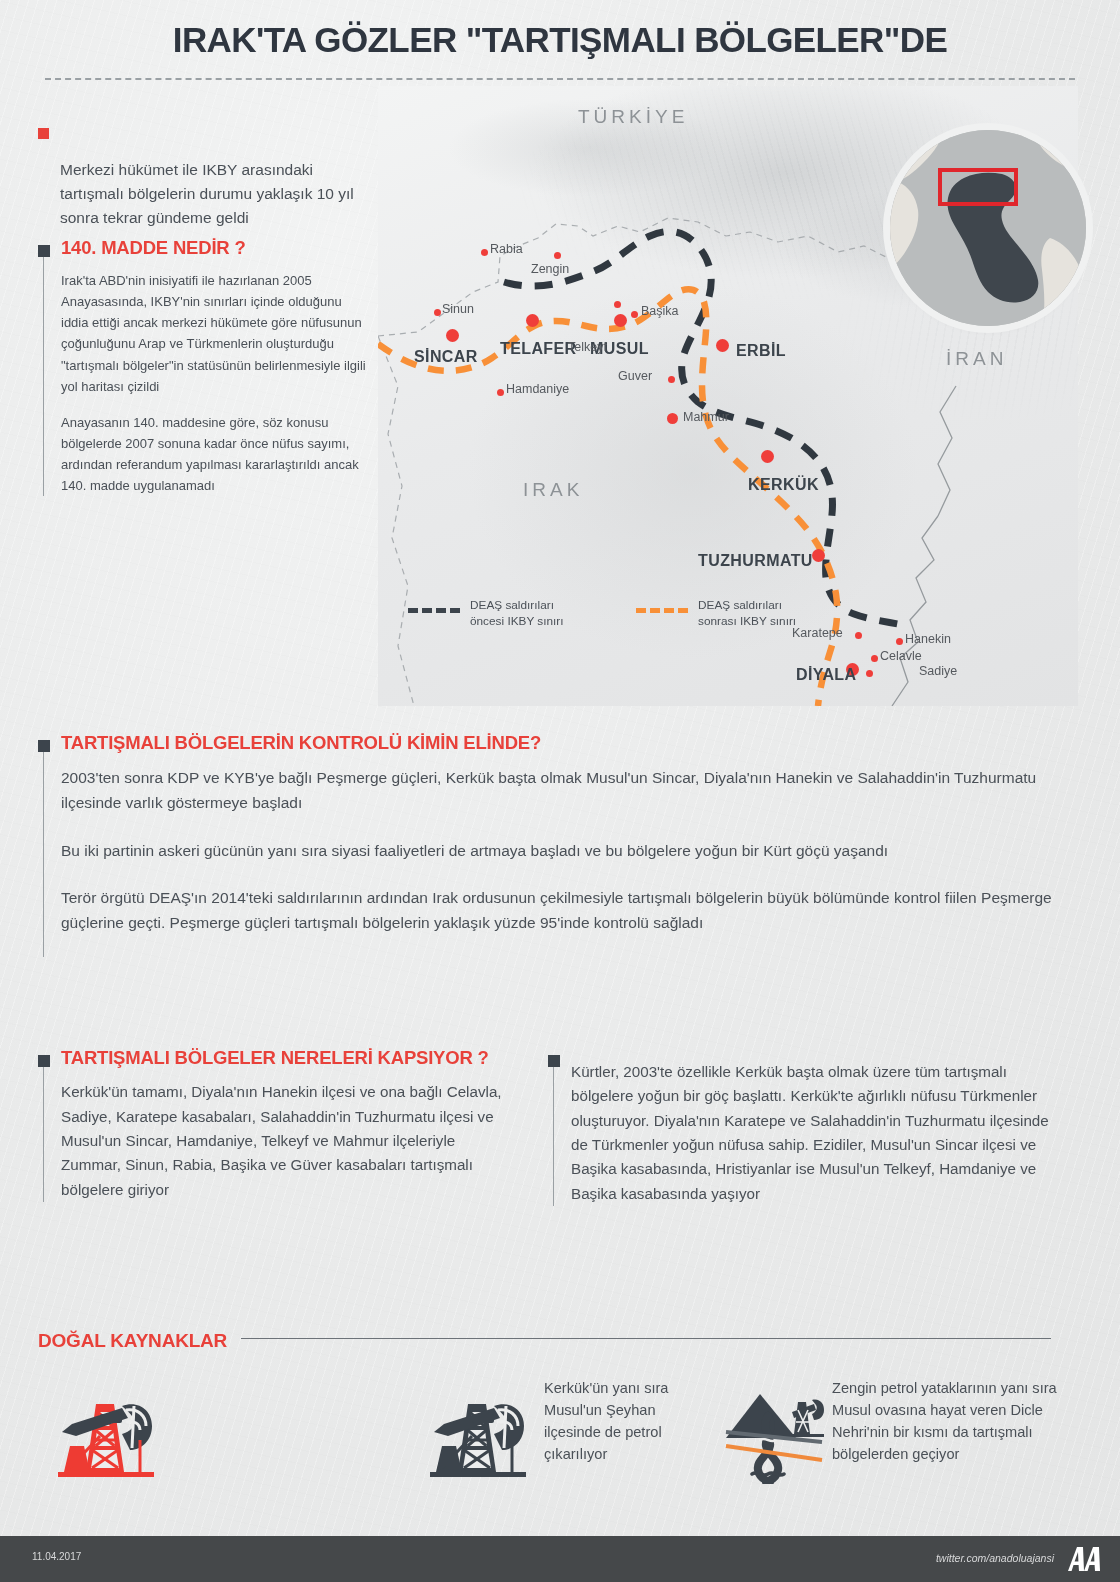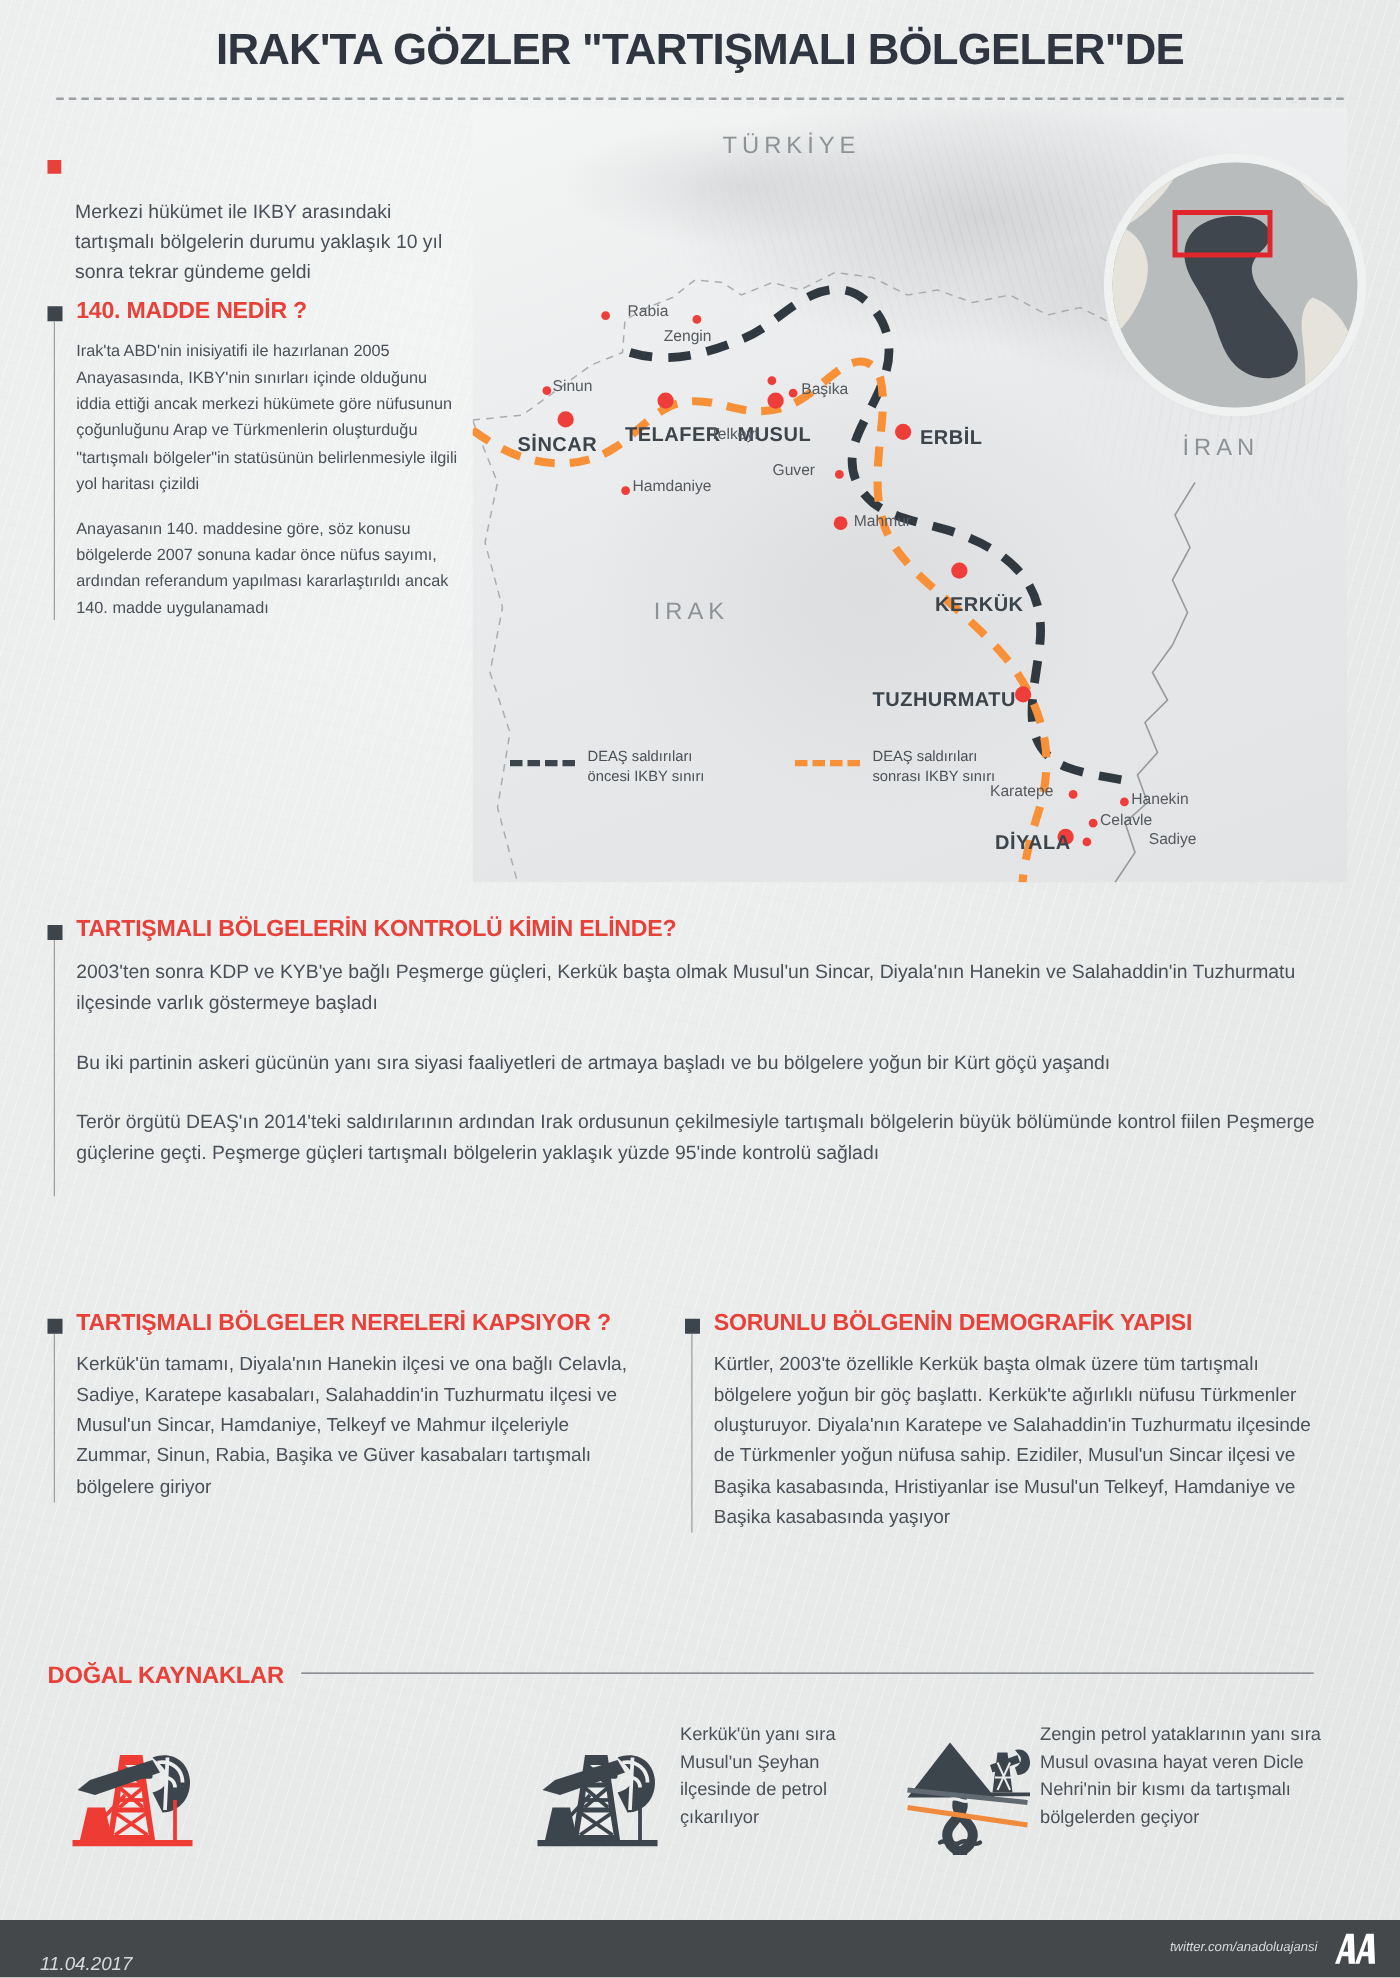--- a/index.html
+++ b/index.html
@@ -157,21 +157,21 @@
   #n3 { left:666px; width:350px; }
   #n3 p { margin-left:110px; }
 
   
   .footer {
     position:absolute; left:0; bottom:0; width:1120px; height:46px;
     background:#45484a;
   }
   .footer .date {
     position:absolute; left:32px; top:15px;
-    font-size:15px; color:#d8d9da; font-style:italic;margin-top:12px;
+    font-size:10px; color:#d8d9da; 
   }
   .footer .tw {
     position:absolute; right:66px; top:16px;
     font-size:10.5px; color:#d8d9da; font-style:italic;
   }
   .footer .logo {
     position:absolute; right:16px; top:8px; width:40px; height:30px;
   }
 </style>
 </head>
@@ -251,21 +251,21 @@
     <div class="dot small" style="left:236px; top:215px;"></div>
     <div class="dot small" style="left:253px; top:225px;"></div>
     <div class="dot small" style="left:119px; top:303px;"></div>
     <div class="dot small" style="left:290px; top:290px;"></div>
     <div class="dot small" style="left:289px; top:327px; width:11px; height:11px;"></div>
     <div class="dot small" style="left:477px; top:546px;"></div>
     <div class="dot small" style="left:518px; top:552px;"></div>
     <div class="dot small" style="left:493px; top:569px;"></div>
     <div class="dot small" style="left:488px; top:584px;"></div>
 
-    <div class="cname minor" style="left:124px; top:156px;">Rabia</div>
+    <div class="cname minor" style="left:112px; top:156px;">Rabia</div>
     <div class="cname minor" style="left:153px; top:176px;">Zengin</div>
     <div class="cname minor" style="left:64px;  top:216px;">Sinun</div>
     <div class="cname minor" style="left:190px; top:206px;margin-top:48px;">Telkeyf</div>
     <div class="cname minor" style="left:263px; top:218px;">Başika</div>
     <div class="cname minor" style="left:128px; top:296px;">Hamdaniye</div>
     <div class="cname minor" style="left:240px; top:283px;">Guver</div>
     <div class="cname minor" style="left:305px; top:324px;">Mahmur</div>
     <div class="cname minor" style="left:414px; top:540px;">Karatepe</div>
     <div class="cname minor" style="left:527px; top:546px;">Hanekin</div>
     <div class="cname minor" style="left:502px; top:563px;">Celavle</div>
@@ -335,21 +335,20 @@
     <span class="rail"></span>
     <h2>TARTIŞMALI BÖLGELER NERELERİ KAPSIYOR ?</h2>
     <div class="body">
       <p>Kerkük'ün tamamı, Diyala'nın Hanekin ilçesi ve ona bağlı Celavla, Sadiye, Karatepe kasabaları, Salahaddin'in Tuzhurmatu ilçesi ve Musul'un Sincar, Hamdaniye, Telkeyf ve Mahmur ilçeleriyle Zummar, Sinun, Rabia, Başika ve Güver kasabaları tartışmalı bölgelere giriyor</p>
     </div>
   </div>
 
   <div class="block" id="b-demog">
     <span class="sq"></span>
     <span class="rail"></span>
-    <h2>SORUNLU BÖLGENİN DEMOGRAFİK YAPISI</h2>
     <div class="body">
       <p>Kürtler, 2003'te özellikle Kerkük başta olmak üzere tüm tartışmalı bölgelere yoğun bir göç başlattı. Kerkük'te ağırlıklı nüfusu Türkmenler oluşturuyor. Diyala'nın Karatepe ve Salahaddin'in Tuzhurmatu ilçesinde de Türkmenler yoğun nüfusa sahip. Ezidiler, Musul'un Sincar ilçesi ve Başika kasabasında, Hristiyanlar ise Musul'un Telkeyf, Hamdaniye ve Başika kasabasında yaşıyor</p>
     </div>
   </div>
 
   <div class="nat">
     <h3>DOĞAL KAYNAKLAR</h3><span class="rule"></span>
 
     <div class="nat-items">
 

